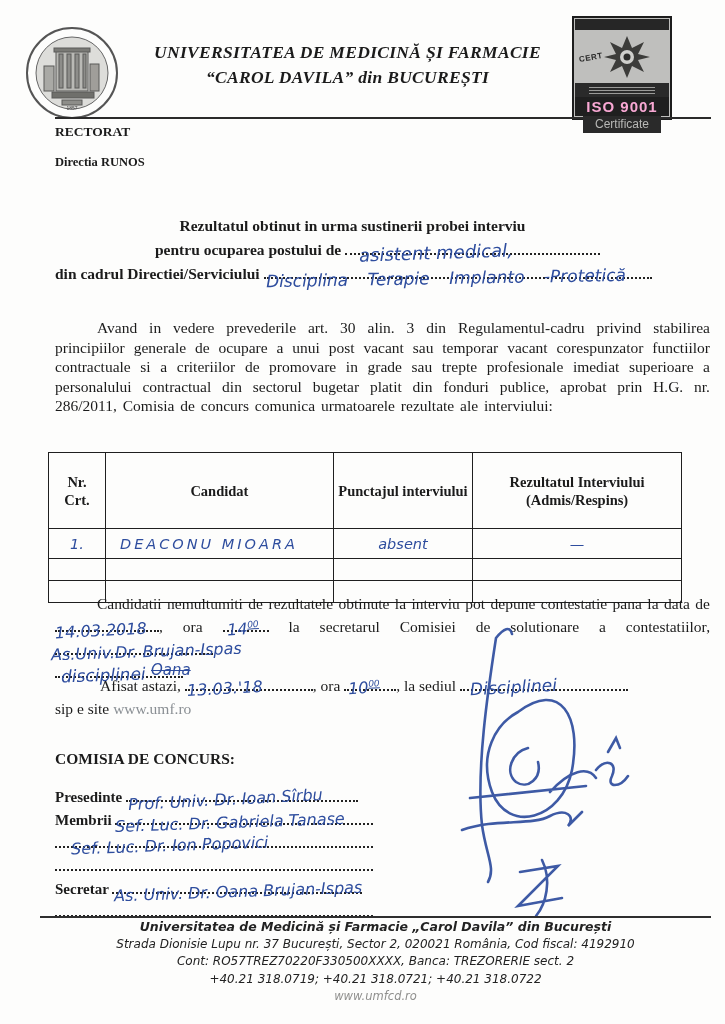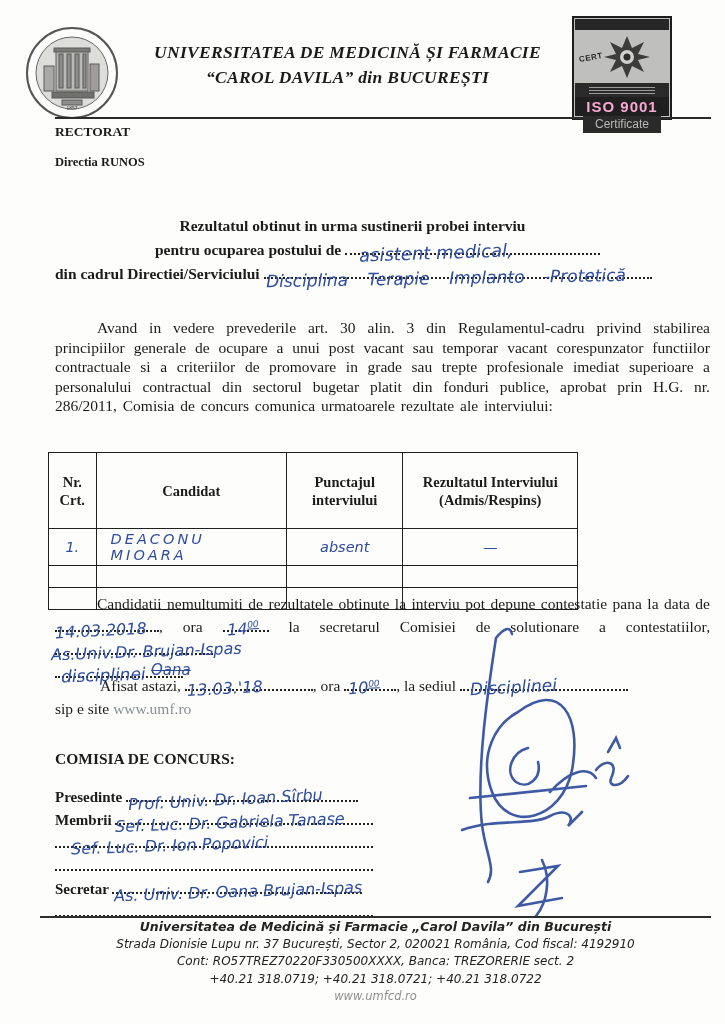--- a/index.html
+++ b/index.html
@@ -36,21 +36,21 @@
   
   .fill{position:relative;display:inline-block;vertical-align:baseline;}
   .dots{display:inline-block;border-bottom:2px dotted #222;height:.85em;}
   .hand{position:absolute;white-space:nowrap;color:#2e4d9e;
     font-family:"DejaVu Sans",sans-serif;font-style:italic;font-weight:normal;}
   .sup{vertical-align:super;font-size:9px;text-decoration:underline;}
   
   .para{position:absolute;left:55px;width:655px;top:318px;font-size:15.5px;line-height:19.5px;
     text-align:justify;text-indent:42px;word-spacing:2px;}
   
-  .rtable{position:absolute;left:48px;top:452px;width:530px;border-collapse:collapse;
+  .rtable{position:absolute;left:48px;top:452px;width:634px;border-collapse:collapse;
     font-size:14.5px;}
   .rtable td,.rtable th{border:1.5px solid #1f1f1f;padding:2px 4px;}
   .rtable th{font-weight:bold;text-align:center;line-height:18px;}
   .hrow{height:76px;}
   .drow1{height:30px;}
   .drow{height:22px;}
   .cell-hand{color:#2e4d9e;font-family:"DejaVu Sans",sans-serif;font-style:italic;}
   .c-nr{width:9%;text-align:center;}
   .c-cand{width:36%;}
   .c-cand.body{padding-left:14px;letter-spacing:3px;}

